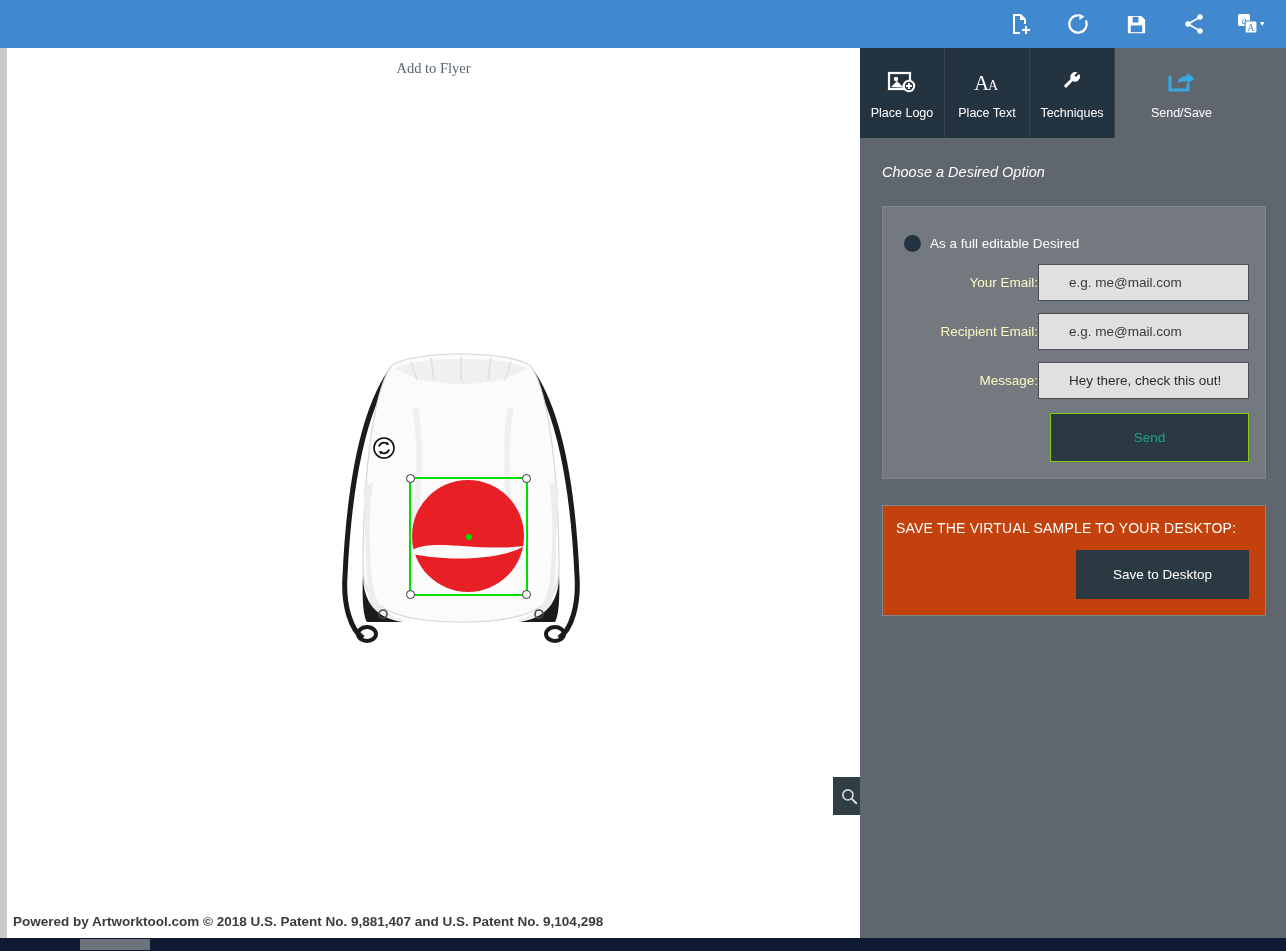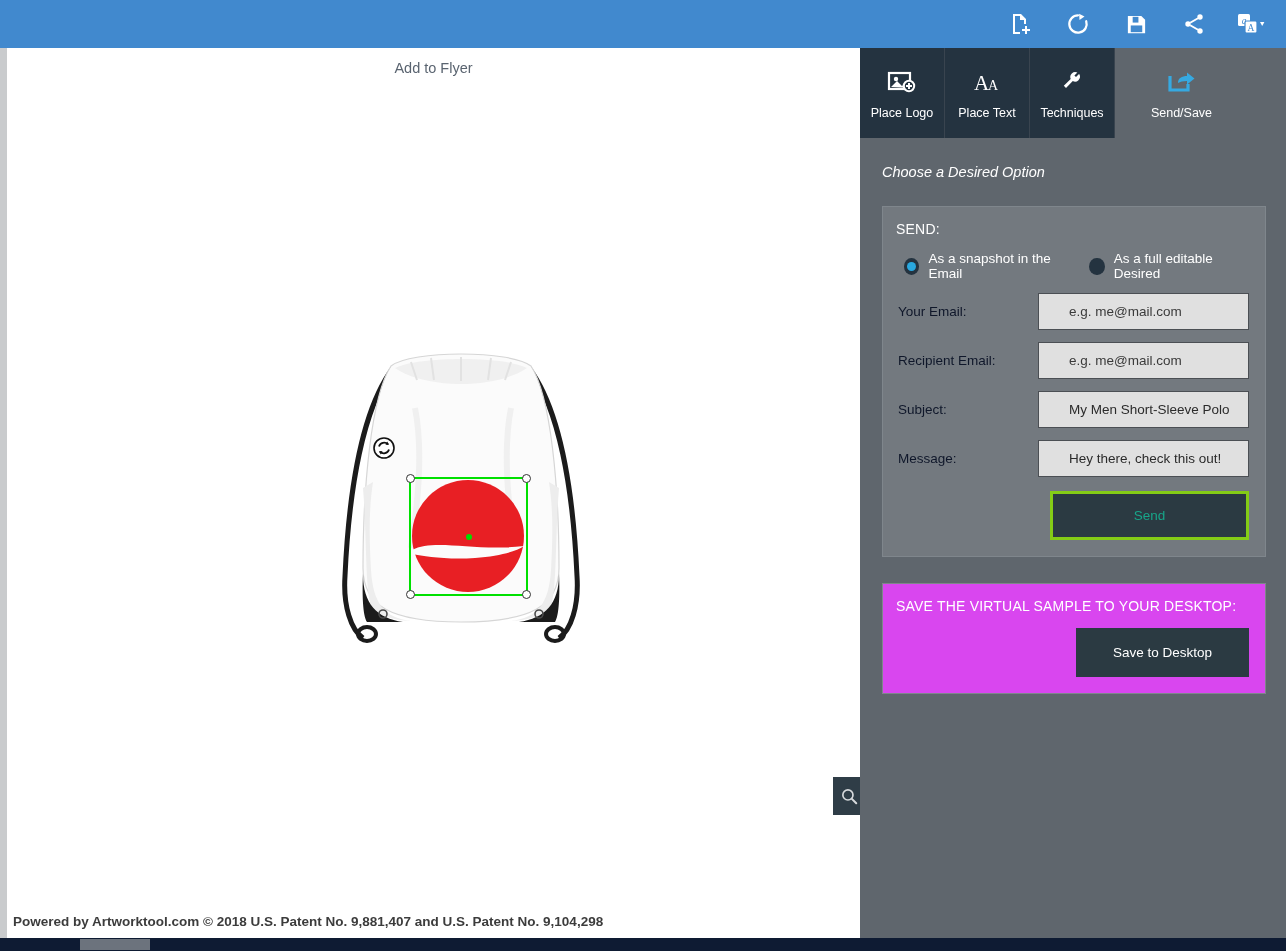--- a/index.html
+++ b/index.html
@@ -27,20 +27,21 @@
   
   .left-strip {
     position: absolute; left: 0; top: 48px; width: 7px; height: 890px;
     background: #c9cbcd;
   }
 
   
   .canvas {
     position: absolute; left: 7px; top: 48px; width: 853px; height: 890px;
     background: #ffffff;
+    font-family: Liberation Serif, serif;
   }
   .add-to-flyer {
     position: absolute; left: 0; top: 12px; width: 853px;
     text-align: center; font-size: 14.5px; color: #5a6470;
   }
   .product-wrap {
     position: absolute; left: 308px; top: 290px; width: 290px; height: 310px;
   }
 
   
@@ -98,44 +99,44 @@
   .tab-ico { height: 30px; display: flex; align-items: center; justify-content: center; }
 
   .choose-option {
     padding: 26px 0 0 22px; font-size: 14.5px; font-style: italic; color: #ffffff;
   }
 
   .card {
     margin: 26px 20px 0 22px; border: 1px solid #7f868c; background: #73797f;
     padding: 14px 16px 16px 13px;
   }
-  .card.gray2 { background: #d946ef; padding-left: 13px; }
+  .card.gray2 { background: #c2410c; padding-left: 13px; }
   .card-title { font-size: 14px; color: #ffffff; letter-spacing: .2px; }
 
   .radios { display: flex; align-items: center; gap: 16px; margin: 14px 0 4px 8px; }
   .radio { display: flex; align-items: center; gap: 9px; cursor: pointer; }
   .rdot {
     width: 17px; height: 17px; border-radius: 50%; background: #243340;
     display: flex; align-items: center; justify-content: center;
   }
   .rdot i { width: 9px; height: 9px; border-radius: 50%; background: #29a8e0; display: block; }
   .radio-label { font-size: 13.5px; color: #ffffff; }
 
   .field { display: flex; align-items: center; margin-top: 12px; }
-  .field-label { width: 142px; font-size: 13.5px; color: #0f172a; padding-left: 2px; }
+  .field-label { width: 142px; font-size: 13.5px; color: #fef9c3; padding-left: 2px; text-align: right; }
   .field-input {
     flex: 1; height: 37px; background: #e0e0e0; border: 1px solid #4b4f54;
     display: flex; align-items: center; padding-left: 30px;
     font-size: 13.5px; color: #2b2b2b; cursor: text;
   }
   .field-input.placeholder { color: #3a3a3a; }
 
   .btn-row { display: flex; justify-content: flex-end; margin-top: 14px; }
   .send-btn {
-    width: 199px; height: 49px; background: #2b3a42; border: 3px solid #84cc16;
+    width: 199px; height: 49px; background: #2b3a42; border: 1px solid #84cc16;
     display: flex; align-items: center; justify-content: center;
     font-size: 13.5px; color: #17a589; cursor: pointer;
   }
   .save-btn {
     width: 173px; height: 49px; background: #2b3a42; border: none;
     display: flex; align-items: center; justify-content: center;
     font-size: 13.5px; color: #ffffff; cursor: pointer;
   }
 
   
@@ -319,49 +320,38 @@
           </svg>
         </span>
         <span class="tab-label">Send/Save</span>
       </div>
 
     </div>
 
     <div class="choose-option">Choose a Desired Option</div>
 
     <div class="card">
-      <div class="card-title">SEND:</div>
 
       <div class="radios">
-        <div class="radio">
-          <span class="rdot">
-              <i></i>
-            </span>
-          <span class="radio-label">As a snapshot in the Email</span>
-        </div>
         <div class="radio">
           <span class="rdot"></span>
           <span class="radio-label">As a full editable Desired</span>
         </div>
       </div>
 
       <div class="field">
         <span class="field-label">Your Email:</span>
         <span class="field-input placeholder">e.g. me@mail.com</span>
       </div>
 
       <div class="field">
         <span class="field-label">Recipient Email:</span>
         <span class="field-input placeholder">e.g. me@mail.com</span>
       </div>
 
-      <div class="field">
-        <span class="field-label">Subject:</span>
-        <span class="field-input">My Men Short-Sleeve Polo</span>
-      </div>
 
       <div class="field">
         <span class="field-label">Message:</span>
         <span class="field-input">Hey there, check this out!</span>
       </div>
 
       <div class="btn-row">
         <div class="send-btn">Send</div>
       </div>
     </div>

